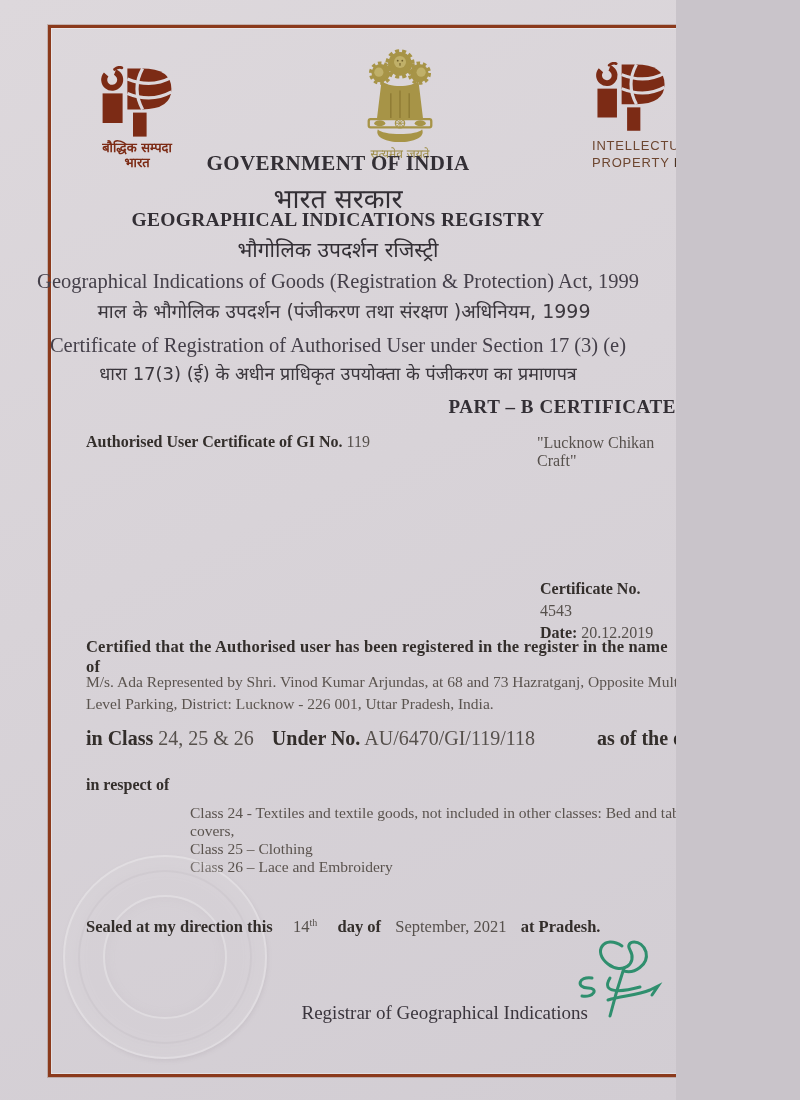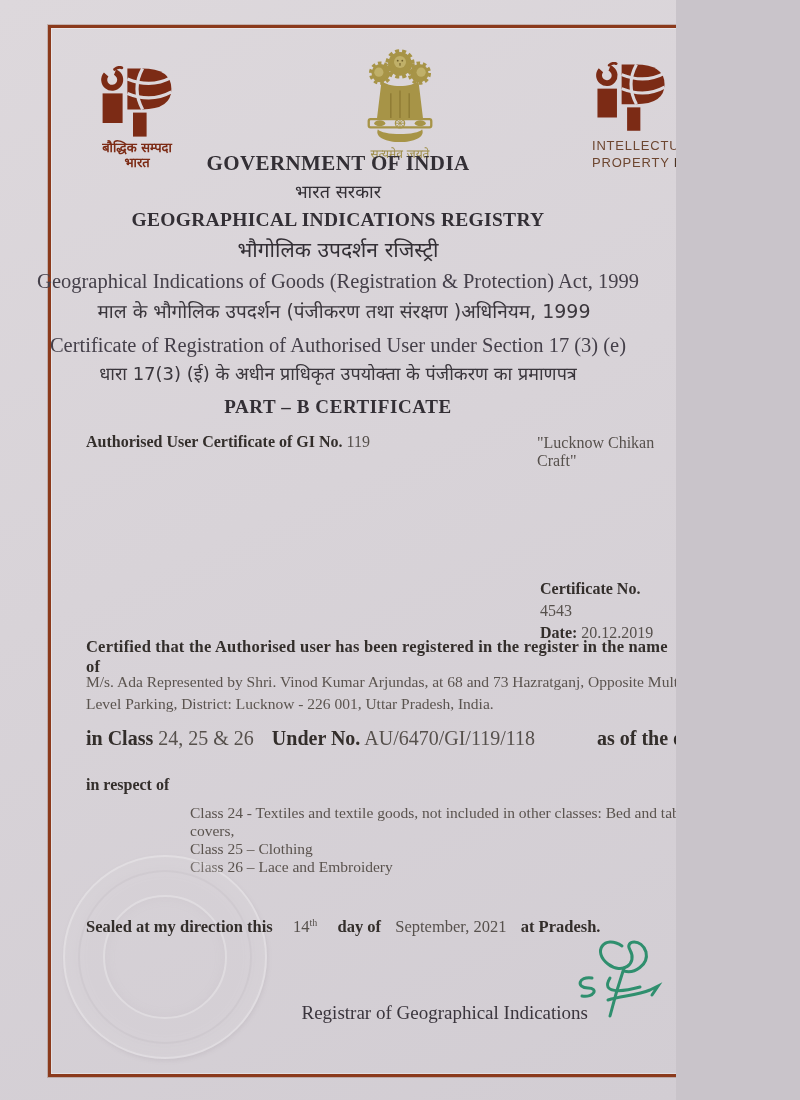--- a/index.html
+++ b/index.html
@@ -18,28 +18,28 @@
     position:absolute; left:48px; top:25px; width:699px; height:1046px;
     border:3px solid var(--border);
     box-shadow:inset 0 0 0 1px rgba(255,255,255,.35), 0 0 0 1px rgba(120,60,30,.25);
   }
   .abs{position:absolute;}
   .center{left:0; right:0; text-align:center;}
   .hi{font-family:"DejaVu Sans","Liberation Sans",sans-serif;}
   .bold{font-weight:bold; color:var(--label);}
   .val{font-weight:normal; color:var(--value);}
   .gov-en{top:151px; font-size:21px; font-weight:bold; letter-spacing:.4px;}
-  .gov-hi{top:179px; font-size:18px;}
+  .gov-hi{top:179px; font-size:27px;}
   .reg-en{top:209px; font-size:19.5px; font-weight:bold; letter-spacing:.3px;}
   .reg-hi{top:235px; font-size:21px;}
   .act-en{top:270px; font-size:20.5px; color:#45404a;}
   .act-hi{top:298px; font-size:19px; color:#3a363c;padding-left:12px;}
   .cert-en{top:334px; font-size:20.5px; color:#45404a;}
   .cert-hi{top:361px; font-size:18px; color:#3a363c;}
-  .part{top:396px; font-size:19px; font-weight:bold; letter-spacing:.6px;}
+  .part{top:396px; font-size:19px; font-weight:bold; letter-spacing:.6px;text-align:right;}
   .gi-row-label{left:86px; top:433px; font-size:16px;}
   .gi-name{left:537px; top:434px; font-size:16px; color:var(--value);}
   .cert-no-block{left:540px; top:578px; font-size:16px; line-height:1.38;}
   .au-row{left:86px; top:600px; font-size:16px;}
   .certified{left:86px; top:637px; font-size:16.5px; font-weight:bold; color:var(--label); letter-spacing:.2px;}
   .holder{left:86px; top:671px; width:628px; font-size:15.5px; line-height:1.42; color:#5a534e;}
   .class-row{left:86px; top:727px; font-size:20px; white-space:nowrap;}
   .respect{left:86px; top:776px; display:flex; font-size:16px;}
   .respect .lbl{width:104px; flex:none;}
   .respect .list{width:522px; font-size:15.5px; line-height:1.16; color:#5a534e;margin-top:28px;}

